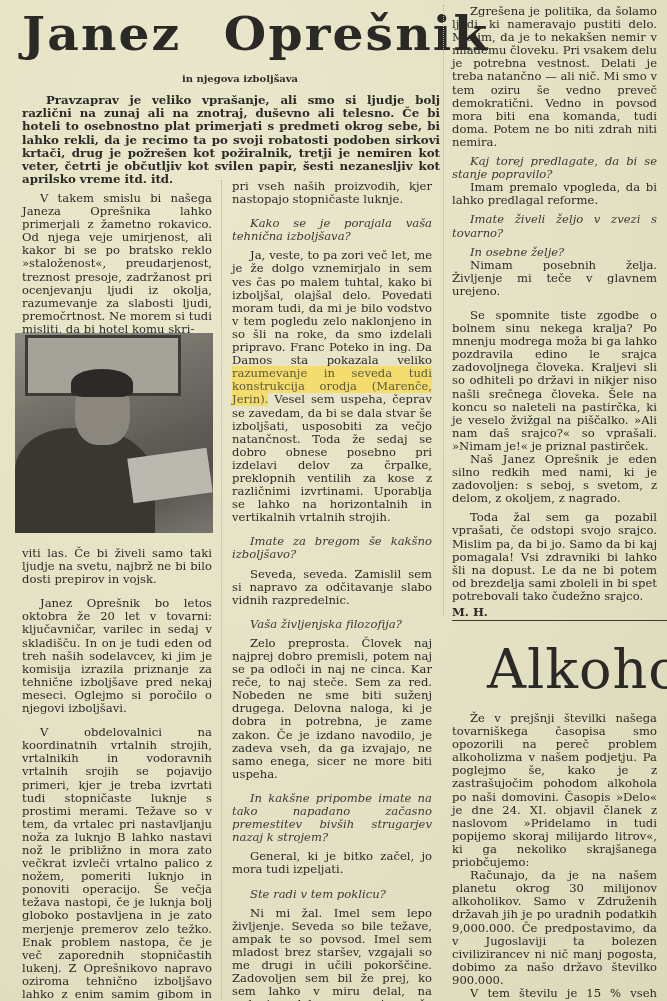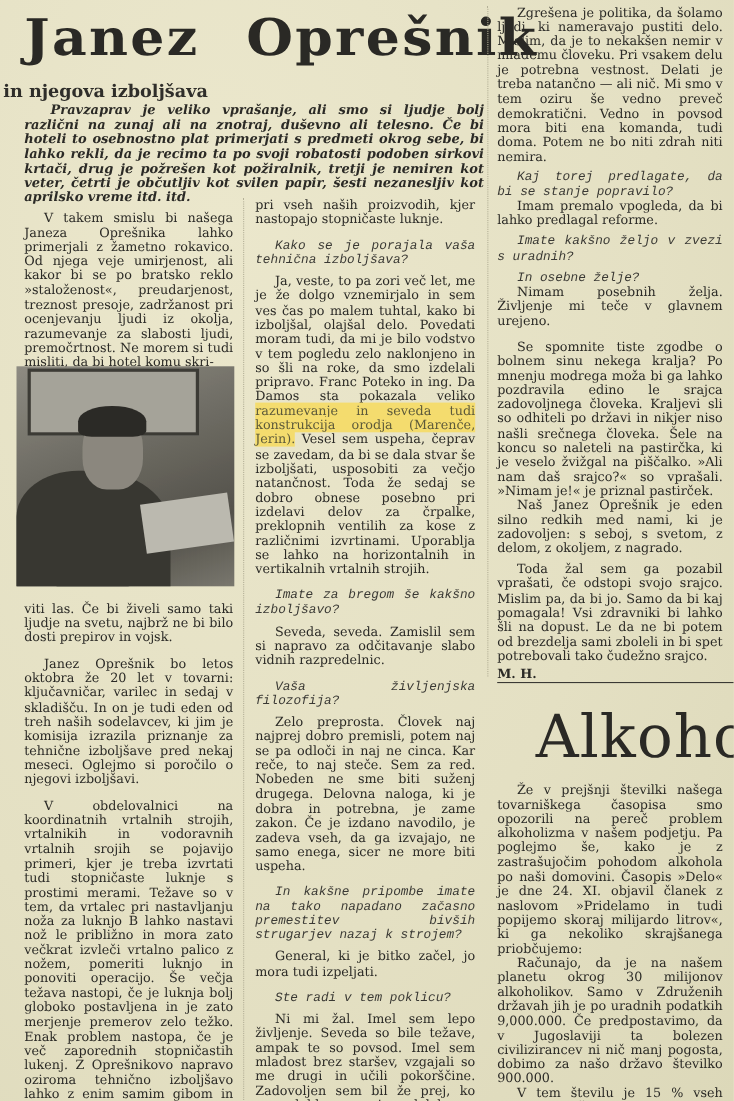--- a/index.html
+++ b/index.html
@@ -11,30 +11,30 @@
   }
   .page { position:absolute; inset:0; background:
     radial-gradient(ellipse at 30% 20%, #ebe7cc 0%, #e4e0c3 60%, #dcd8b9 100%); }
   .title {
     position:absolute; left:22px; top:8px; margin:0;
     font-family:"DejaVu Serif", serif; font-weight:bold;
     font-size:46px; letter-spacing:2px; word-spacing:22px; color:#2a2925;
     line-height:52px; transform:scaleX(1.06); transform-origin:left;
   }
   .subtitle {
-    position:absolute; left:3px; width:450px; top:73px; 
-    font-size:16px; font-weight:bold; color:#2f2e2a;
+    position:absolute; left:15px; width:450px; top:73px; text-align:center;
+    font-size:10px; font-weight:bold; color:#2f2e2a;
   }
   .col { position:absolute; font-size:11.6px; line-height:13.1px; }
   .col p { margin:0; text-align:justify; text-indent:18px; hyphens:manual; }
-  .col p.q { font-style:italic; color:#3a3934;font-family:Liberation Mono, monospace; }
+  .col p.q { font-style:italic; color:#3a3934; }
   .col p.gap { margin-top:11px; }
   .col p.gap2 { margin-top:6px; }
   .lead { position:absolute; left:22px; top:94px; width:418px; font-size:11.8px; line-height:13.2px; font-weight:bold; }
-  .lead p { margin:0; text-align:justify; text-indent:24px;font-style:italic; }
+  .lead p { margin:0; text-align:justify; text-indent:24px; }
   .c1a { left:22px; top:192px; width:190px; }
   .photo { position:absolute; left:15px; top:333px; width:198px; height:200px;
     background:
       radial-gradient(ellipse 30px 38px at 42% 38%, #7a7870 0%, #5c5a52 60%, transparent 62%),
       radial-gradient(ellipse 60px 80px at 35% 82%, #3e3d38 0%, #4a4943 70%, transparent 72%),
       linear-gradient(160deg, #8d8b82 0%, #6e6c64 40%, #55534c 75%, #7a786f 100%);
     filter:contrast(1.05); }
   .photo .win { position:absolute; left:10px; top:2px; width:150px; height:55px; border:3px solid #3f3e39; background:#a3a198; }
   .photo .head { position:absolute; left:60px; top:42px; width:55px; height:70px; border-radius:45% 45% 40% 40%; background:#8a877e; }
   .photo .hair { position:absolute; left:56px; top:36px; width:62px; height:28px; border-radius:50% 50% 20% 20%; background:#2f2e2a; }
@@ -96,21 +96,21 @@
     <p class="gap2">Ni mi žal. Imel sem lepo življenje. Seveda so bile težave, ampak te so povsod. Imel sem mladost brez staršev, vzgajali so me drugi in učili pokorščine. Zadovoljen sem bil že prej, ko sem lahko v miru delal, na sedanjem delovnem mestu pa še bolj. Rad imam opravka z ljudmi.</p>
 
   </div>
 
   <div class="vdiv" style="left:443px; top:5px; height:610px;"></div>
 
   <div class="col c3">
     <p>Zgrešena je politika, da šolamo ljudi, ki nameravajo pustiti delo. Mislim, da je to nekakšen nemir v mlademu človeku. Pri vsakem delu je potrebna vestnost. Delati je treba natančno — ali nič. Mi smo v tem oziru še vedno preveč demokratični. Vedno in povsod mora biti ena komanda, tudi doma. Potem ne bo niti zdrah niti nemira.</p>
     <p class="q gap2">Kaj torej predlagate, da bi se stanje popravilo?</p>
     <p>Imam premalo vpogleda, da bi lahko predlagal reforme.</p>
-    <p class="q gap2">Imate kakšno željo v zvezi s uradnih?</p>
+    <p class="q gap2">Imate živeli željo v zvezi s tovarno?</p>
     <p class="q gap2">In osebne želje?</p>
     <p>Nimam posebnih želja. Življenje mi teče v glavnem urejeno.</p>
     <p class="gap">Se spomnite tiste zgodbe o bolnem sinu nekega kralja? Po mnenju modrega moža bi ga lahko pozdravila edino le srajca zadovoljnega človeka. Kraljevi sli so odhiteli po državi in nikjer niso našli srečnega človeka. Šele na koncu so naleteli na pastirčka, ki je veselo žvižgal na piščalko. »Ali nam daš srajco?« so vprašali. »Nimam je!« je priznal pastirček.</p>
     <p>Naš Janez Oprešnik je eden silno redkih med nami, ki je zadovoljen: s seboj, s svetom, z delom, z okoljem, z nagrado.</p>
     <p class="gap2">Toda žal sem ga pozabil vprašati, če odstopi svojo srajco. Mislim pa, da bi jo. Samo da bi kaj pomagala! Vsi zdravniki bi lahko šli na dopust. Le da ne bi potem od brezdelja sami zboleli in bi spet potrebovali tako čudežno srajco.</p>
     <p class="sig">M. H.</p>
   </div>
 
   <div class="rule"></div>
 

